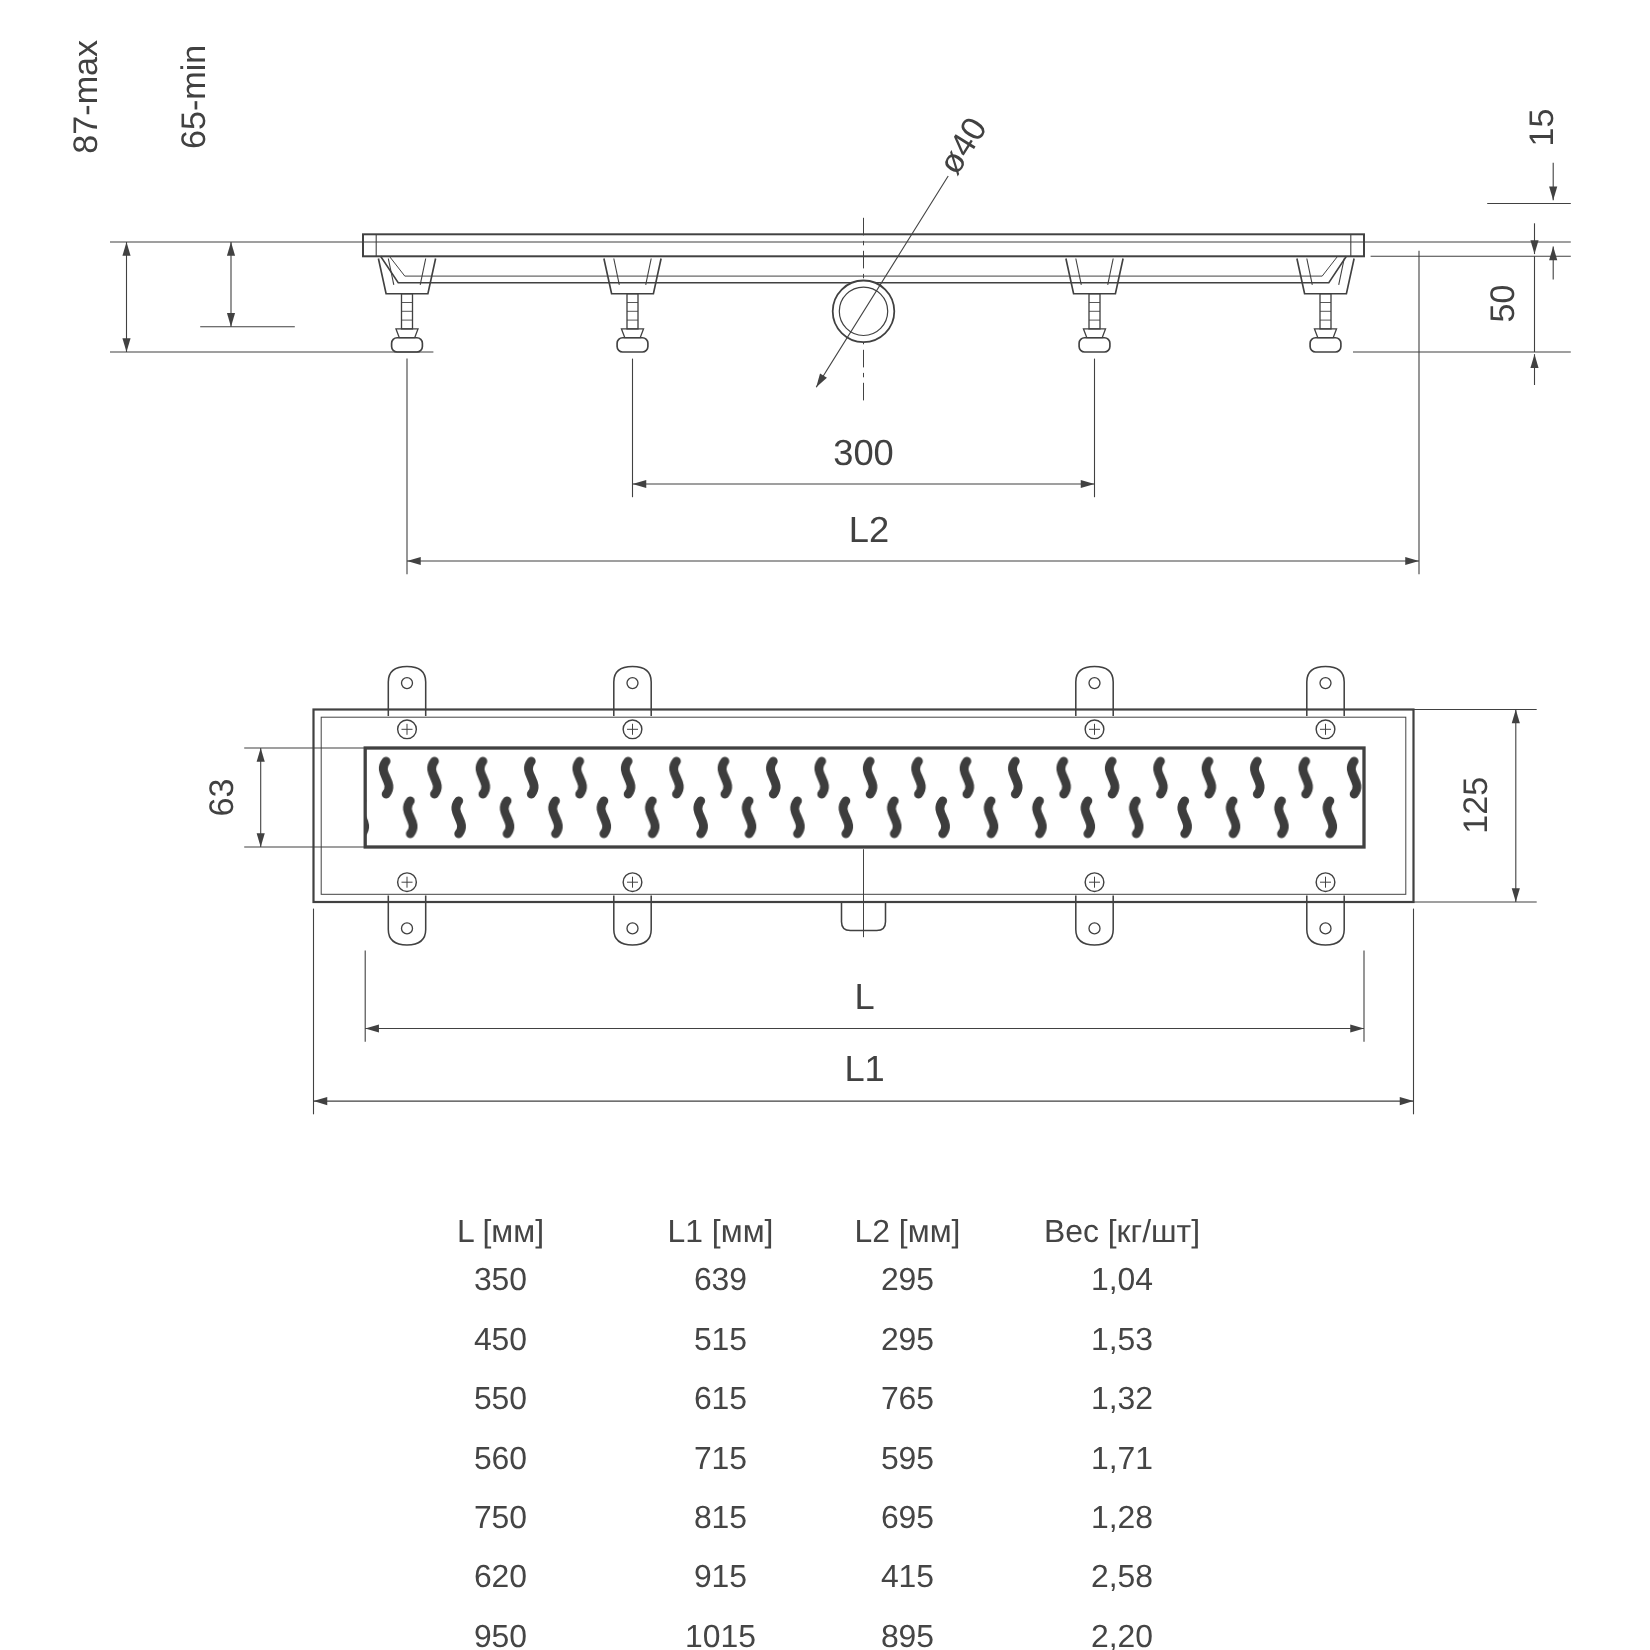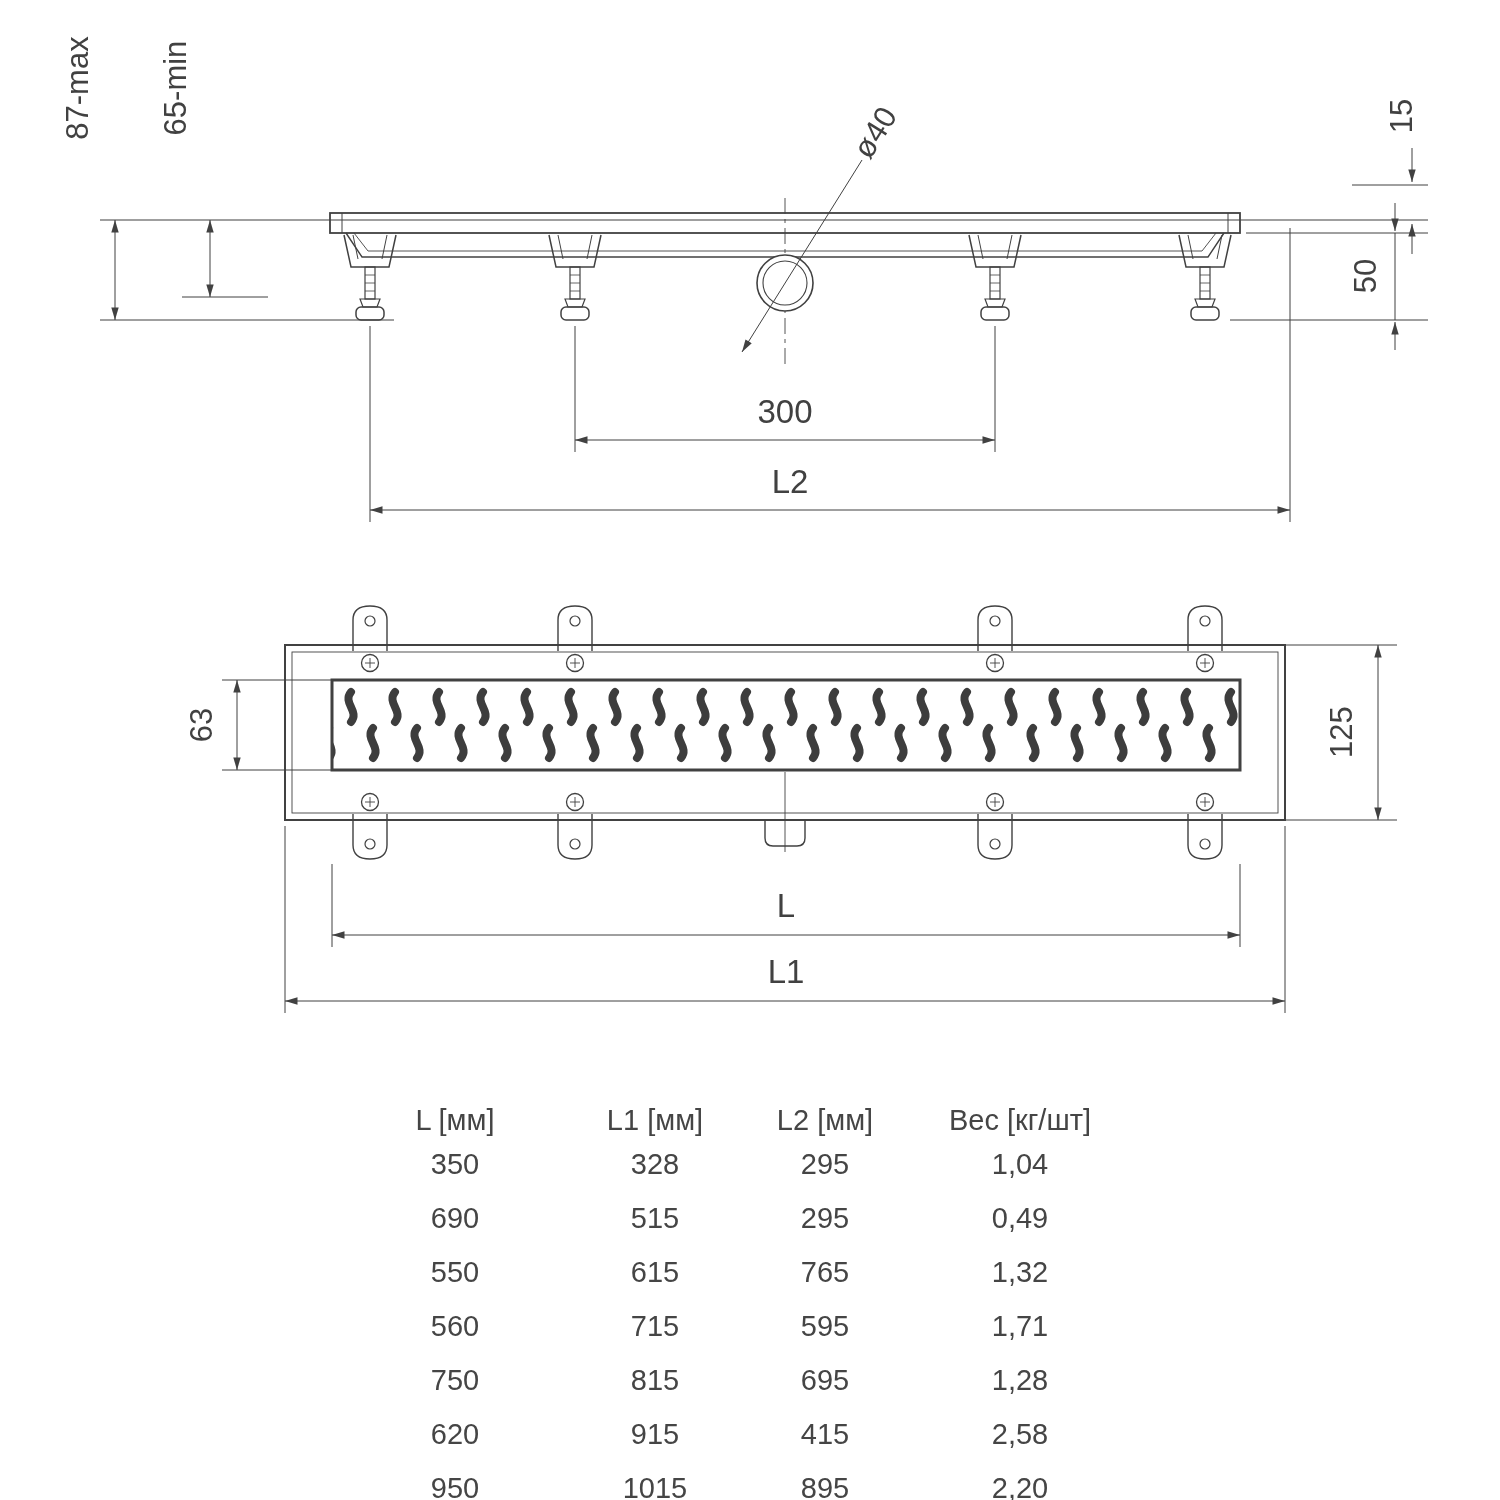--- a/index.html
+++ b/index.html
@@ -184,28 +184,28 @@
   </g>
 </svg>
 
 <div class="dim-table">
   <div class="hdr">L [мм]</div>
   <div class="hdr">L1 [мм]</div>
   <div class="hdr">L2 [мм]</div>
   <div class="hdr">Вес [кг/шт]</div>
 
   <div>350</div>
-  <div>328</div>
+  <div>639</div>
   <div>295</div>
   <div>1,04</div>
 
-  <div>690</div>
+  <div>450</div>
   <div>515</div>
   <div>295</div>
-  <div>0,49</div>
+  <div>1,53</div>
 
   <div>550</div>
   <div>615</div>
   <div>765</div>
   <div>1,32</div>
 
   <div>560</div>
   <div>715</div>
   <div>595</div>
   <div>1,71</div>

